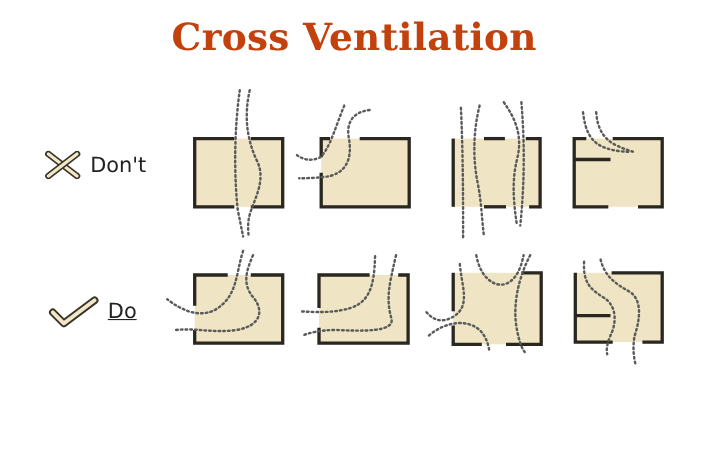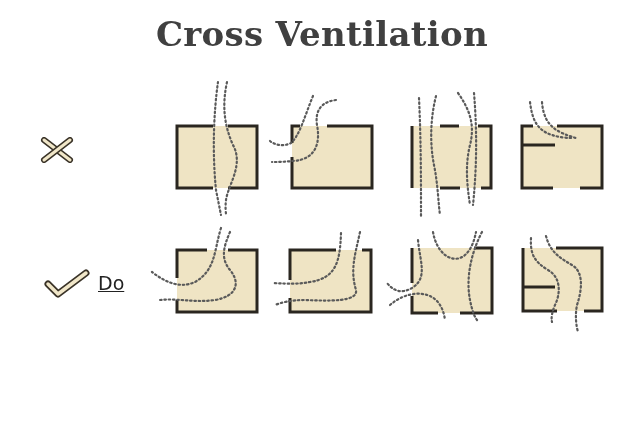--- a/index.html
+++ b/index.html
@@ -1,20 +1,20 @@
 <!DOCTYPE html>
 <html><head>
 <meta charset="utf-8">
 <style>
   html, body { margin: 0; padding: 0; background: #ffffff; }
   body { width: 644px; height: 430px; position: relative; overflow: hidden; }
   .title {
     position: absolute; left: 0; top: 14px; width: 644px; text-align: center;
     font-family: "DejaVu Serif", "Liberation Serif", serif;
-    font-weight: bold; font-size: 34px; color: #404040; letter-spacing: 0.3px;
+    font-weight: bold; font-size: 34px; color: #c2410c; letter-spacing: 0.3px;
   }
   .row-label {
     position: absolute; display: flex; align-items: center; gap: 8px;
     font-family: "DejaVu Sans", "Liberation Sans", sans-serif;
     font-size: 19px; color: #222222;
   }
   .dont-label { left: 40px; top: 137px; }
   .do-label { left: 44px; top: 268px; text-decoration: underline; }
   svg.diagram { position: absolute; left: 0; top: 0; }
 </style>
@@ -23,20 +23,21 @@
 
 <div class="title">Cross Ventilation</div>
 
 <div class="row-label dont-label">
   <svg width="34" height="26" viewBox="0 0 34 26">
     <line x1="4" y1="3" x2="30" y2="23" stroke="#3a3328" stroke-width="6" stroke-linecap="round"></line>
     <line x1="4" y1="3" x2="30" y2="23" stroke="#f1e7c9" stroke-width="3" stroke-linecap="round"></line>
     <line x1="30" y1="3" x2="4" y2="23" stroke="#3a3328" stroke-width="6" stroke-linecap="round"></line>
     <line x1="30" y1="3" x2="4" y2="23" stroke="#f1e7c9" stroke-width="3" stroke-linecap="round"></line>
   </svg>
+  <span>Don't</span>
 </div>
 
 <div class="row-label do-label">
   <svg width="46" height="30" viewBox="0 0 46 30">
     <polyline points="4,16 14,26 42,5" fill="none" stroke="#3a3328" stroke-width="7" stroke-linejoin="round" stroke-linecap="round"></polyline>
     <polyline points="4,16 14,26 42,5" fill="none" stroke="#f1e7c9" stroke-width="3.5" stroke-linejoin="round" stroke-linecap="round"></polyline>
   </svg>
   <span>Do</span>
 </div>
 

